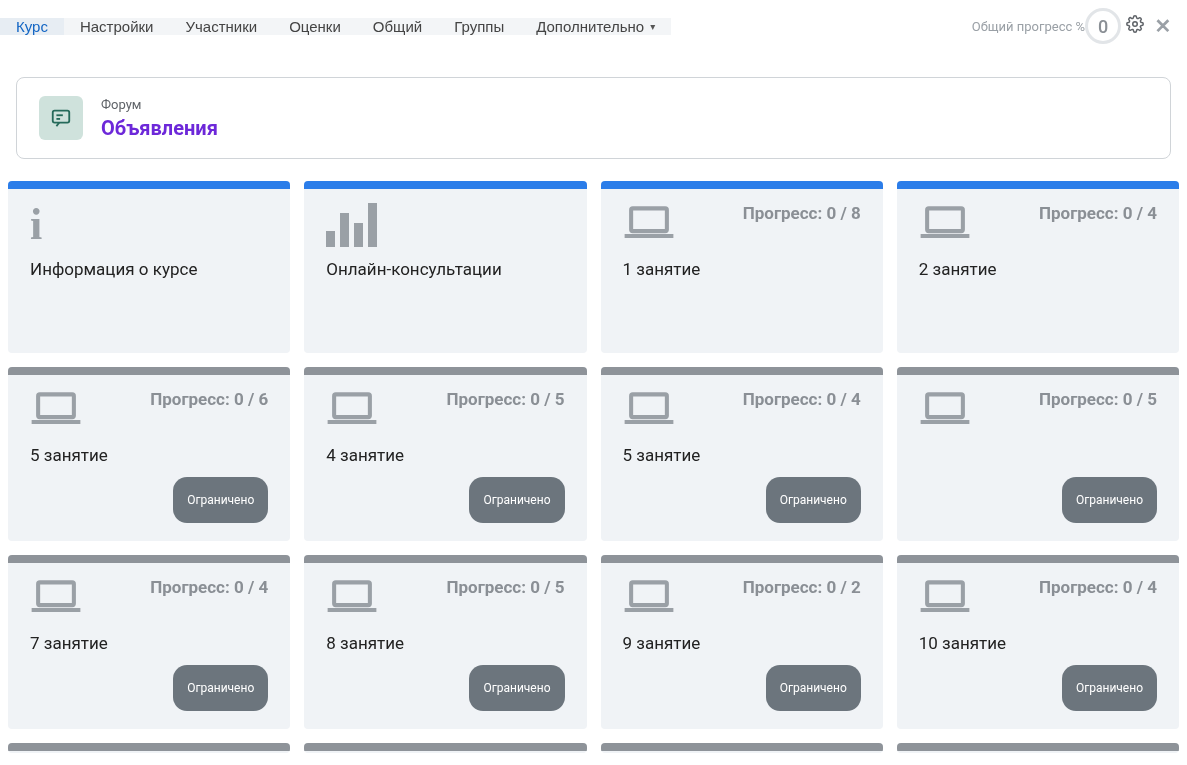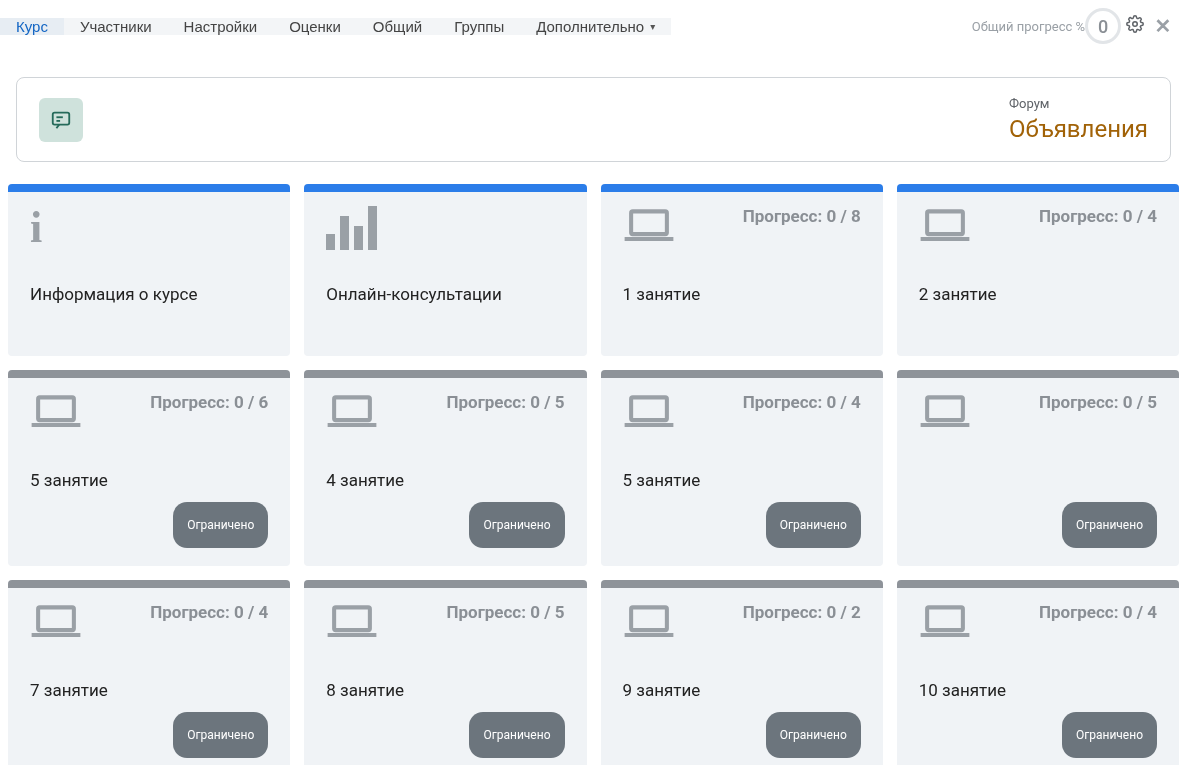--- a/index.html
+++ b/index.html
@@ -80,40 +80,40 @@
     padding: 25px 8px 0 8px;
   }
   .forum-banner {
     border: 1px solid #d0d4d8;
     border-radius: 8px;
     display: flex;
     align-items: center;
     gap: 18px;
     padding: 18px 22px;
     margin: 0 8px 22px 8px;
-    justify-content: space-between;
   }
   .forum-icon {
     width: 44px;
     height: 44px;
     background: #cfe2dc;
     border-radius: 6px;
     display: flex;
     align-items: center;
     justify-content: center;
   }
   .forum-icon svg { width: 22px; height: 22px; }
   .forum-text .type {
     font-size: 13px;
     color: #5f6368;
     margin-bottom: 4px;
   }
   .forum-text .title {
-    font-size: 24px;
-    color: #a16207;
+    font-size: 20px;
+    color: #6d28d9;
+    font-weight: bold;
   }
   .grid {
     display: grid;
     grid-template-columns: repeat(4, 1fr);
     gap: 14px;
     padding: 0 0px;
   }
   .card {
     background: #f0f3f6;
     border-radius: 4px;
@@ -144,21 +144,20 @@
   .card-progress {
     font-size: 17px;
     color: #8a8f95;
     text-align: right;
     white-space: nowrap;
     font-weight: bold;
   }
   .card-title {
     font-size: 17px;
     color: #222;
-    margin-top: 22px;
   }
   .badge-row {
     margin-top: auto;
     padding-top: 12px;
     display: flex;
     justify-content: flex-end;
   }
   .badge {
     background: #6c757d;
     color: #fff;
@@ -197,22 +196,22 @@
   .partial-row .card {
     min-height: 10px;
   }
 </style>
 </head>
 <body>
 
 <div class="topbar">
   <div class="tabs" id="tabs">
       <button class="tab active">Курс</button>
+      <button class="tab">Настройки</button>
       <button class="tab">Участники</button>
-      <button class="tab">Настройки</button>
       <button class="tab">Оценки</button>
       <button class="tab">Общий</button>
       <button class="tab">Группы</button>
       <button class="tab">Дополнительно<span class="caret">▾</span></button>
     </div>
   <div class="right-controls">
     <span class="progress-label">Общий прогресс %</span>
     <div class="progress-circle">0</div>
     <button class="icon-btn" aria-label="settings">
       <span>

